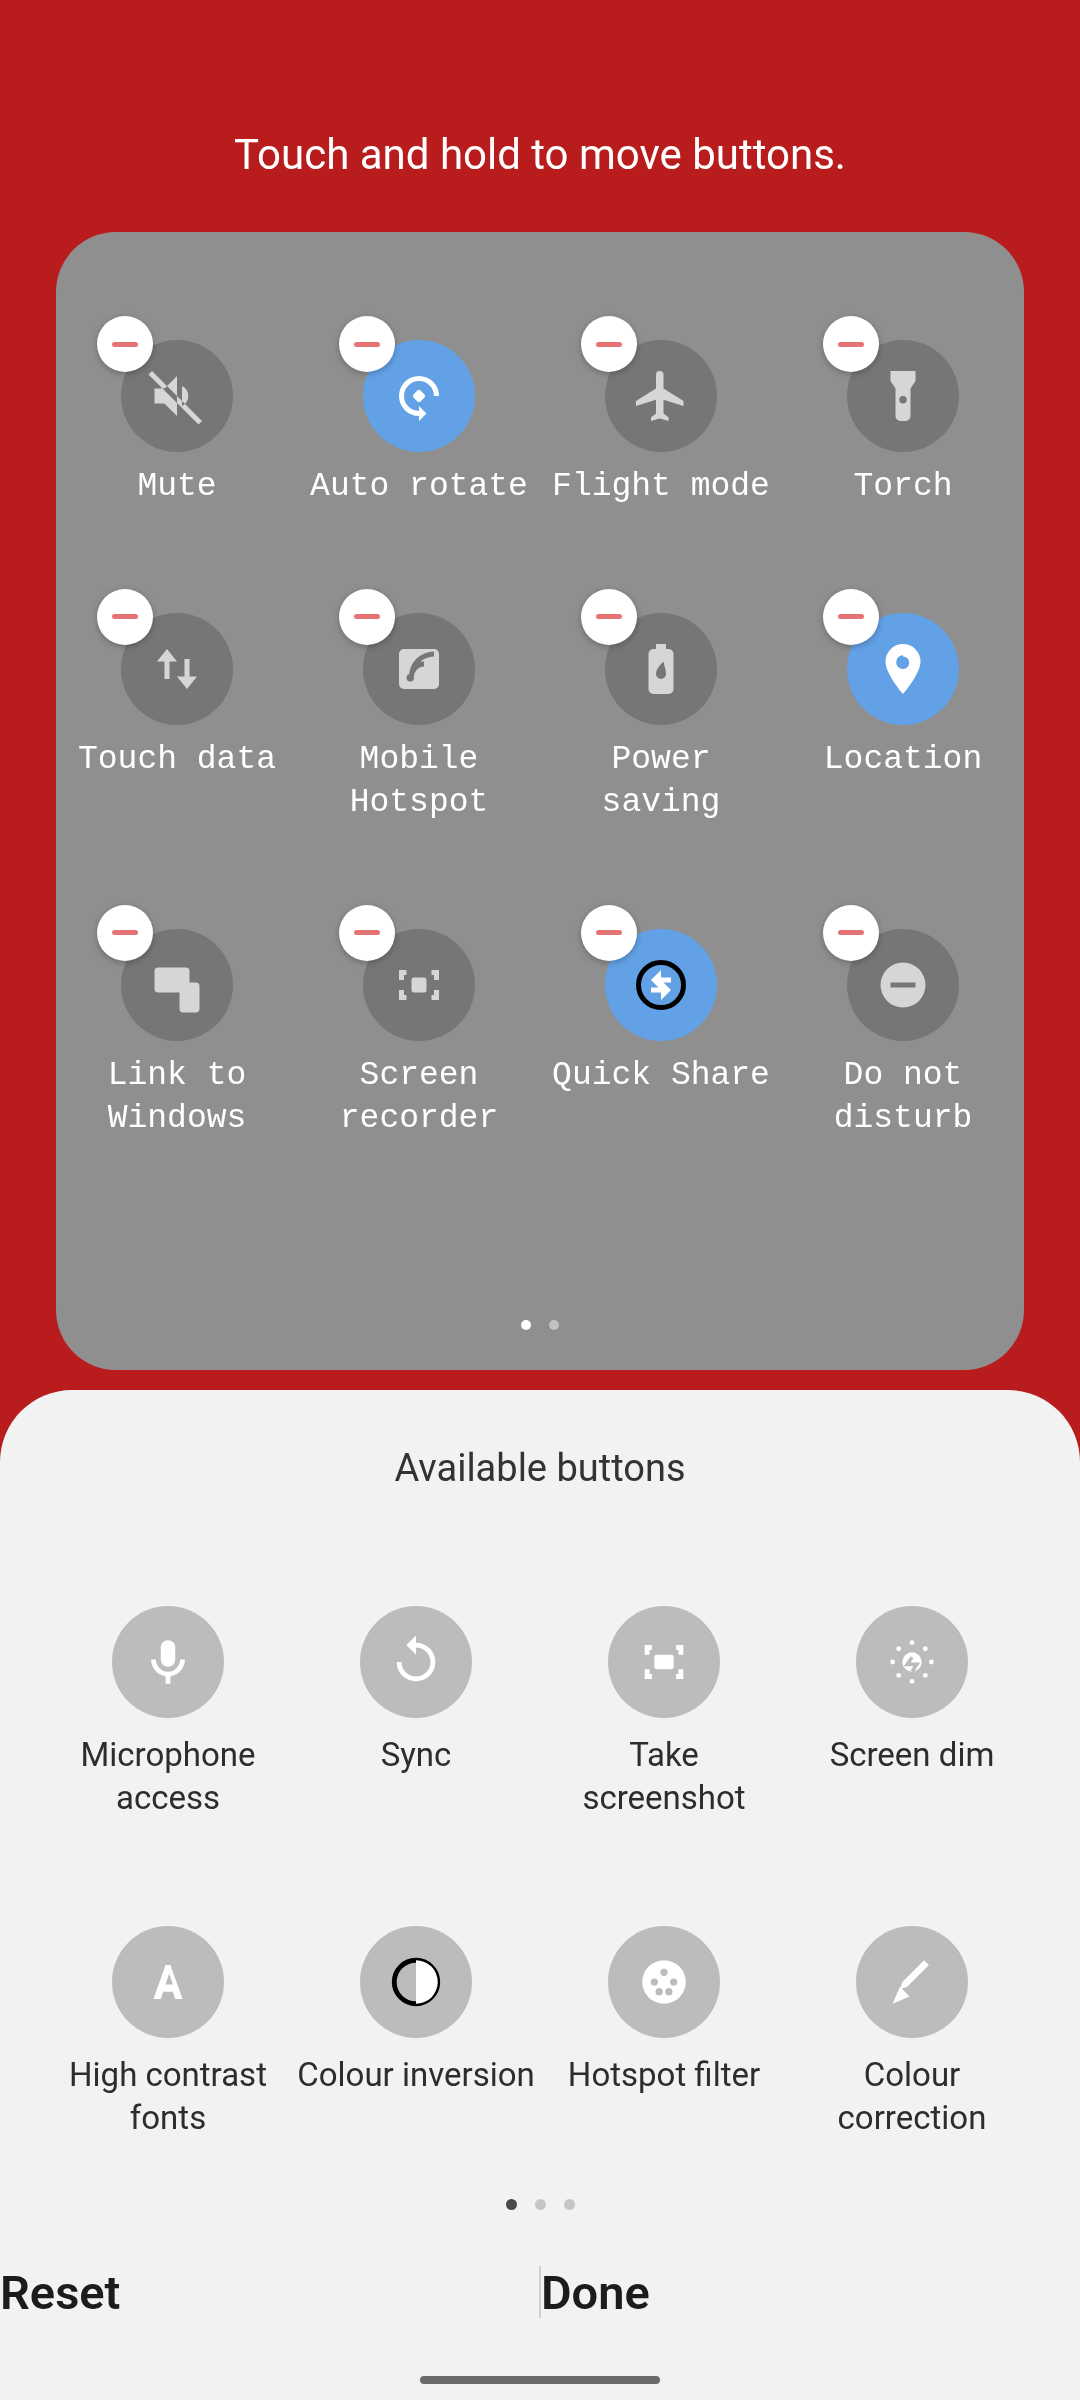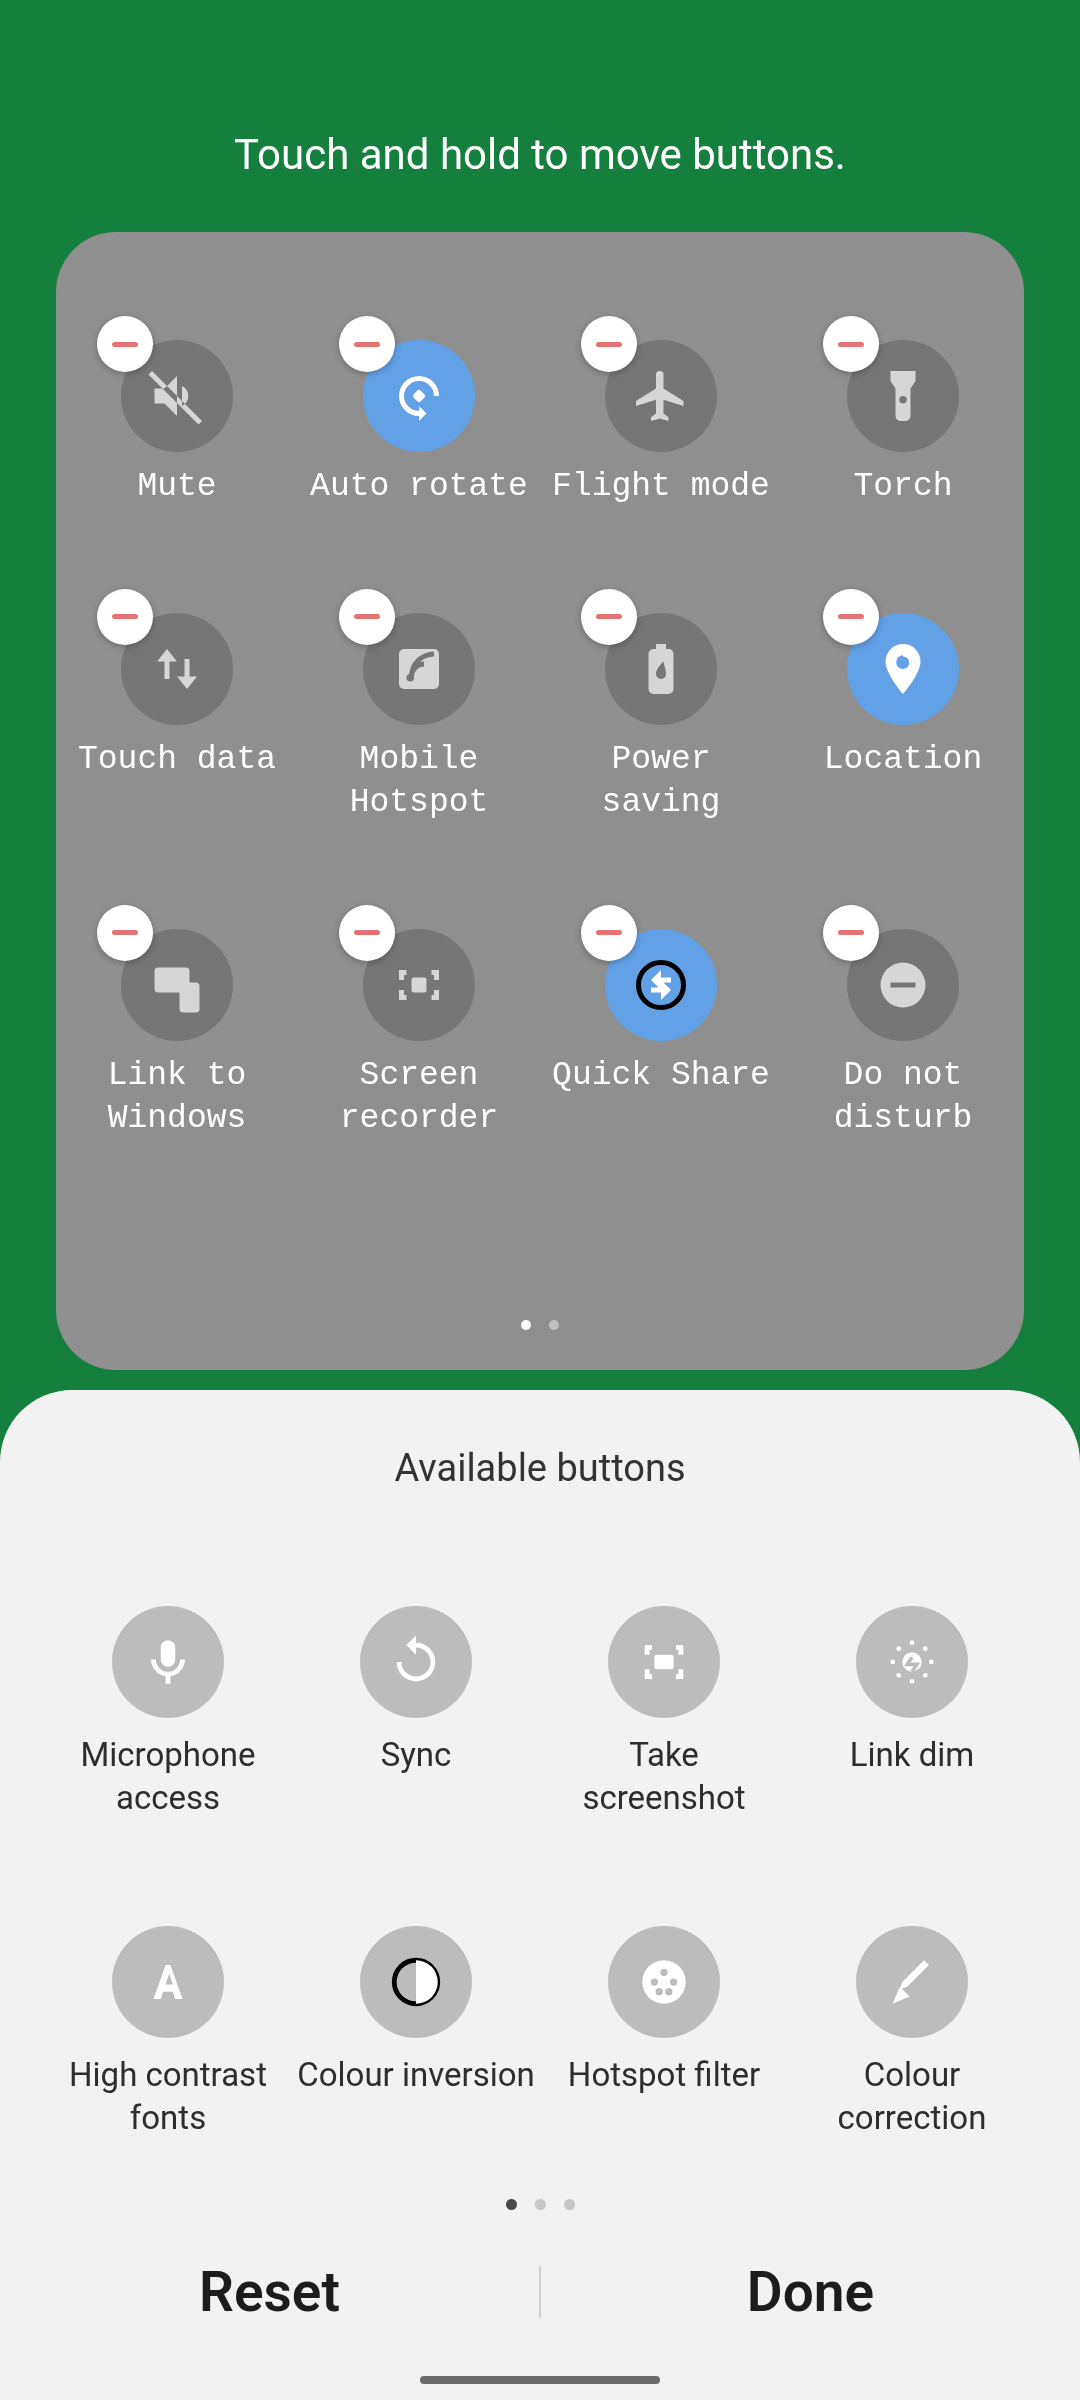--- a/index.html
+++ b/index.html
@@ -1,17 +1,17 @@
 <!DOCTYPE html>
 <html><head>
   <meta charset="utf-8">
   <style>
     * { margin: 0; padding: 0; box-sizing: border-box; -webkit-tap-highlight-color: transparent; }
     html, body { width: 1080px; height: 2400px; font-family: -apple-system, Roboto, "Segoe UI", Arial, sans-serif; background: #c5c5c5; overflow: hidden; }
-    .screen { width: 1080px; height: 2400px; position: relative; background: #15803d; }
+    .screen { width: 1080px; height: 2400px; position: relative; background: #b91c1c; }
 
     .instruction {
       position: absolute;
       top: 130px;
       left: 0; right: 0;
       text-align: center;
       font-size: 42px;
       color: #ffffff;
       font-weight: 400;
     }
@@ -103,22 +103,22 @@
     .actions {
       position: absolute;
       bottom: 54px;
       left: 0; right: 0;
       height: 108px;
       display: flex;
       align-items: center;
     }
     .action-btn {
       flex: 1;
-      text-align: center;
-      font-size: 55px;
+      text-align: left;
+      font-size: 47px;
       font-weight: 600;
       color: #1c1c1c;
     }
     .divider { width: 2px; height: 52px; background: #cfcfcf; }
 
     .gesture-bar {
       position: absolute;
       bottom: 16px;
       left: 50%;
       transform: translateX(-50%);
@@ -277,21 +277,21 @@
             </svg>
     </div>
     <div class="slabel">Take screenshot</div>
         </div>
         <div class="stile">
     <div class="scircle">
       <svg viewBox="0 0 24 24">
               <use href="#i-extradim"></use>
             </svg>
     </div>
-    <div class="slabel">Link dim</div>
+    <div class="slabel">Screen dim</div>
         </div>
         <div class="stile">
     <div class="scircle">
       <svg viewBox="0 0 24 24">
               <use href="#i-hcfont"></use>
             </svg>
     </div>
     <div class="slabel">High contrast fonts</div>
         </div>
         <div class="stile">

